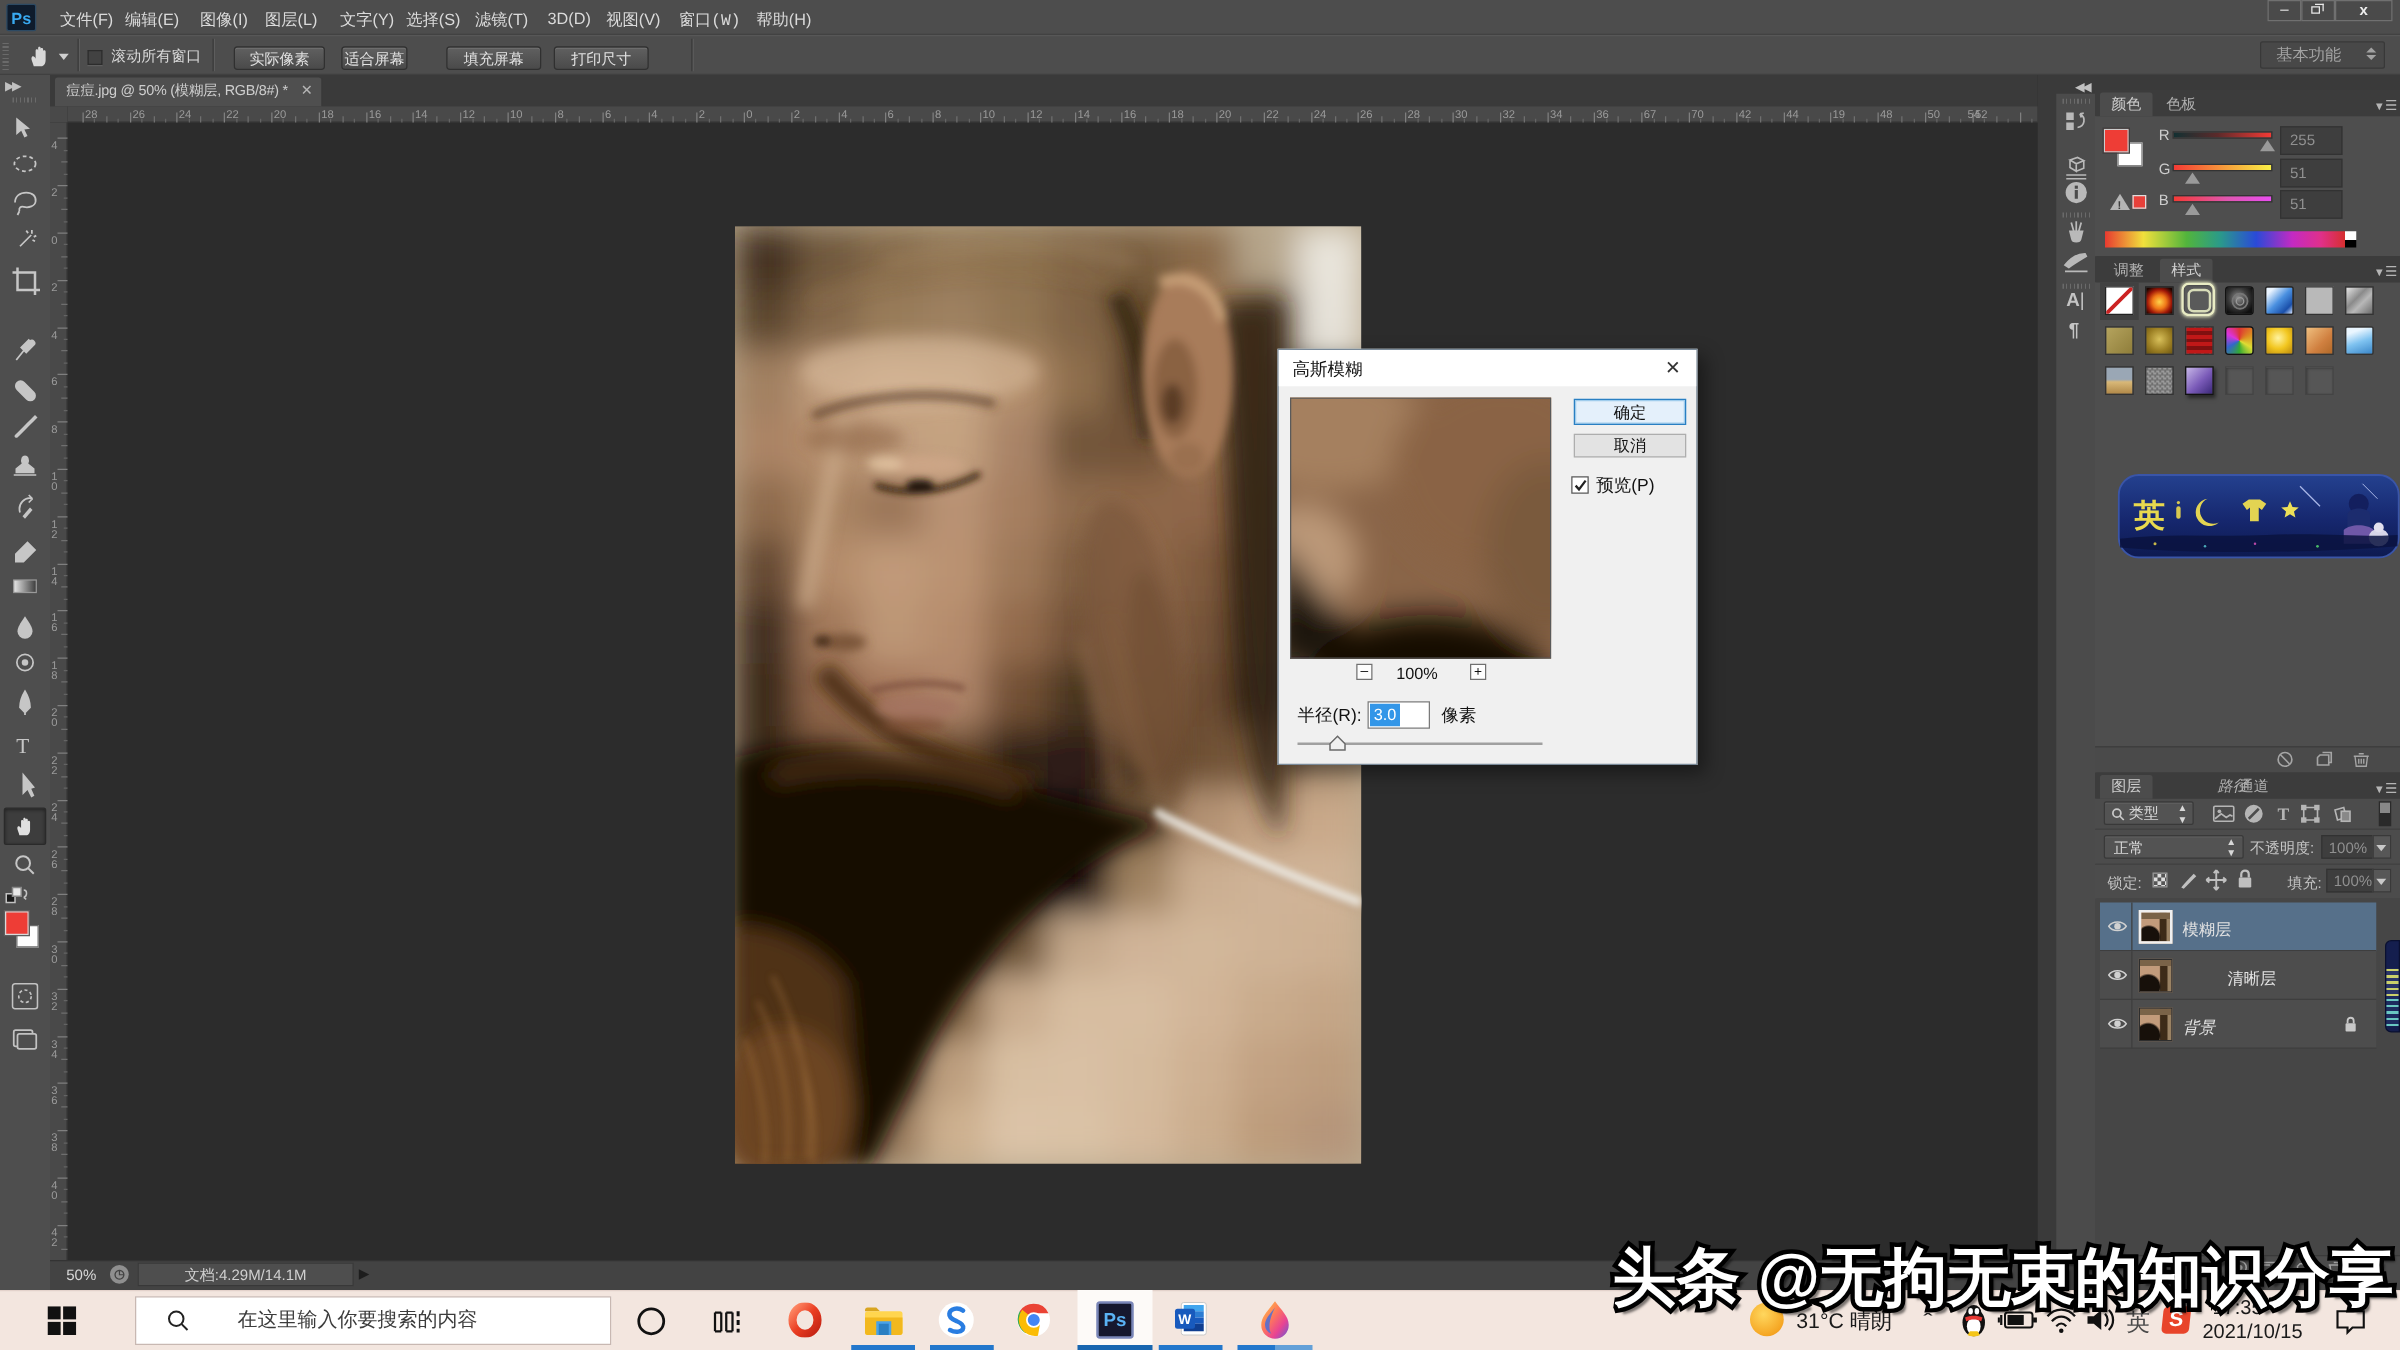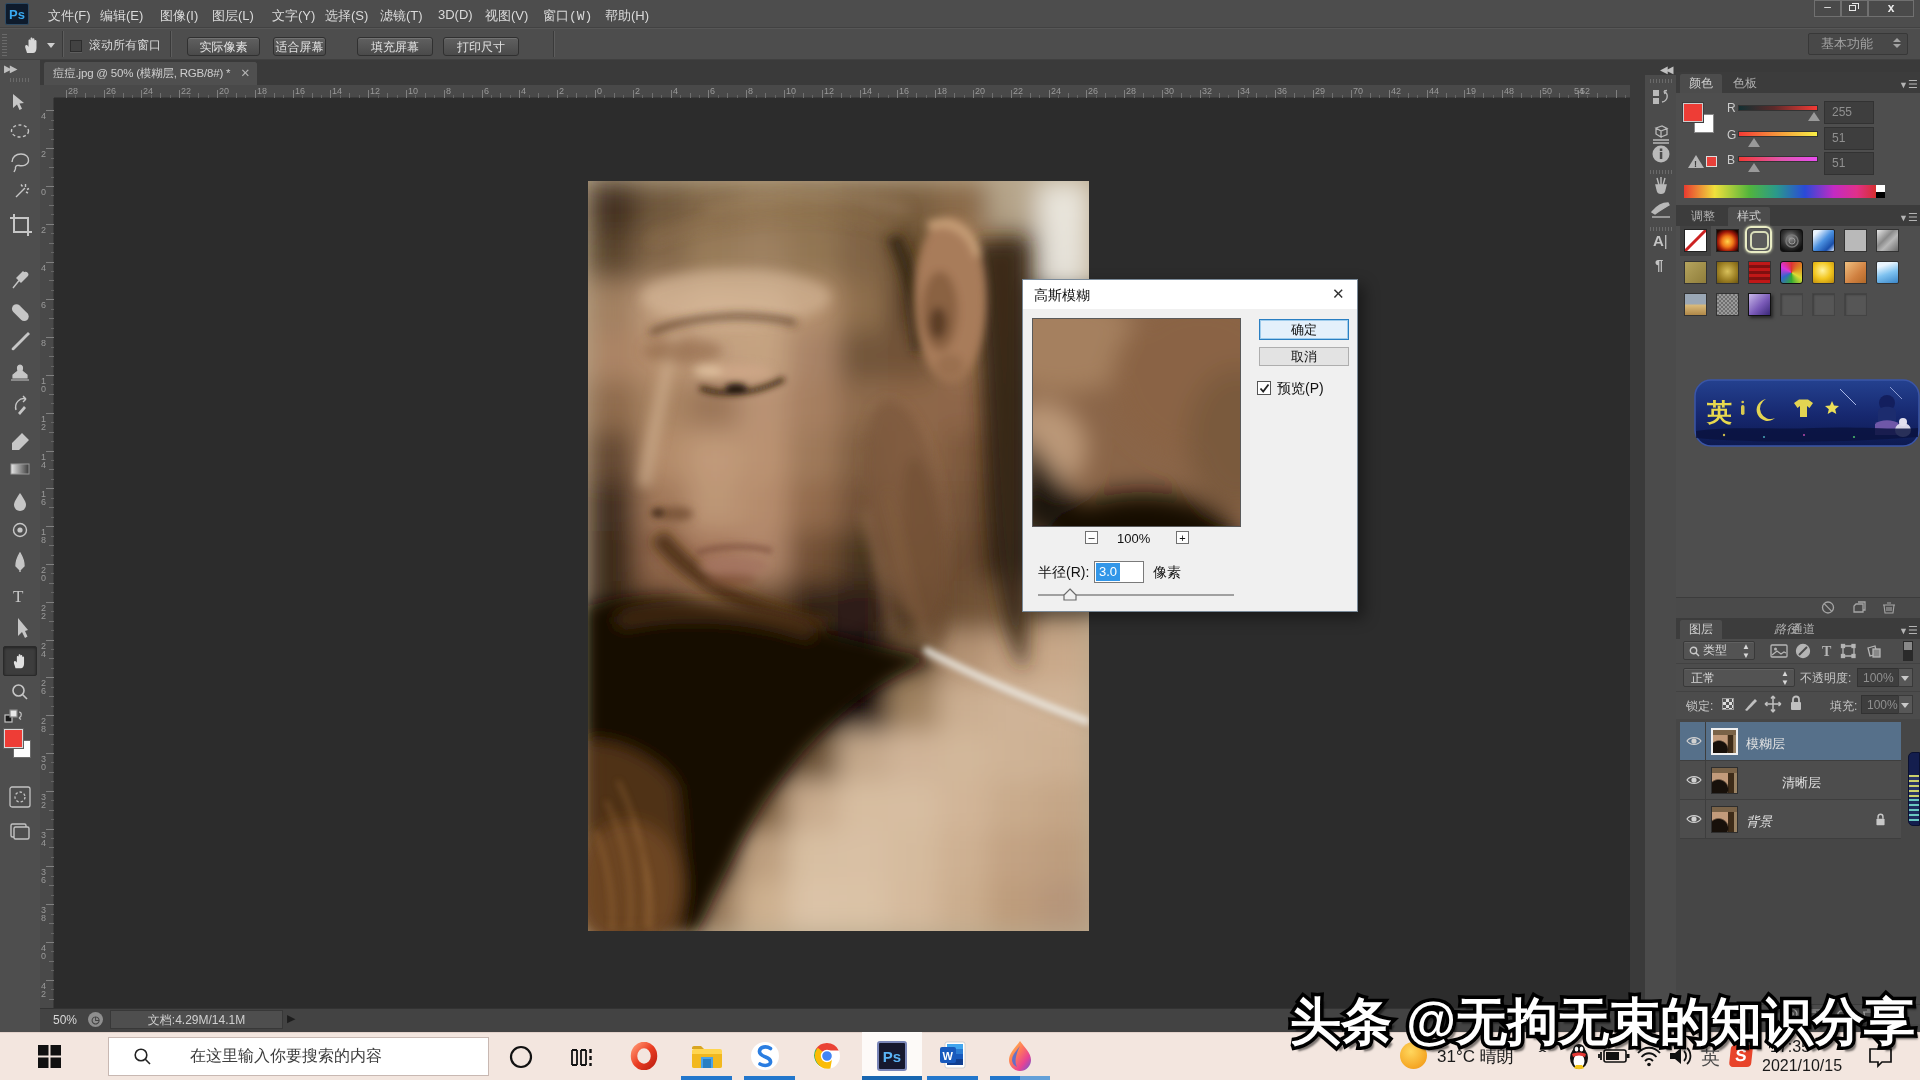--- a/index.html
+++ b/index.html
@@ -235,21 +235,21 @@
     <div class="abs" style="left:1240px;top:86px;font-size:9px;color:#9a9a9a;">34</div>
     <div class="abs" style="left:1238px;top:90px;width:1px;height:8px;background:#7f7f7f;"></div>
     <div class="abs" style="left:1256px;top:93px;width:1px;height:5px;background:#6f6f6f;"></div>
     <div class="abs" style="left:1247px;top:95px;width:1px;height:3px;background:#646464;"></div>
     <div class="abs" style="left:1266px;top:95px;width:1px;height:3px;background:#646464;"></div>
     <div class="abs" style="left:1277px;top:86px;font-size:9px;color:#9a9a9a;">36</div>
     <div class="abs" style="left:1275px;top:90px;width:1px;height:8px;background:#7f7f7f;"></div>
     <div class="abs" style="left:1294px;top:93px;width:1px;height:5px;background:#6f6f6f;"></div>
     <div class="abs" style="left:1285px;top:95px;width:1px;height:3px;background:#646464;"></div>
     <div class="abs" style="left:1304px;top:95px;width:1px;height:3px;background:#646464;"></div>
-    <div class="abs" style="left:1315px;top:86px;font-size:9px;color:#9a9a9a;">29</div>
+    <div class="abs" style="left:1315px;top:86px;font-size:9px;color:#9a9a9a;">67</div>
     <div class="abs" style="left:1313px;top:90px;width:1px;height:8px;background:#7f7f7f;"></div>
     <div class="abs" style="left:1332px;top:93px;width:1px;height:5px;background:#6f6f6f;"></div>
     <div class="abs" style="left:1323px;top:95px;width:1px;height:3px;background:#646464;"></div>
     <div class="abs" style="left:1342px;top:95px;width:1px;height:3px;background:#646464;"></div>
     <div class="abs" style="left:1353px;top:86px;font-size:9px;color:#9a9a9a;">70</div>
     <div class="abs" style="left:1351px;top:90px;width:1px;height:8px;background:#7f7f7f;"></div>
     <div class="abs" style="left:1370px;top:93px;width:1px;height:5px;background:#6f6f6f;"></div>
     <div class="abs" style="left:1360px;top:95px;width:1px;height:3px;background:#646464;"></div>
     <div class="abs" style="left:1379px;top:95px;width:1px;height:3px;background:#646464;"></div>
     <div class="abs" style="left:1391px;top:86px;font-size:9px;color:#9a9a9a;">42</div>

